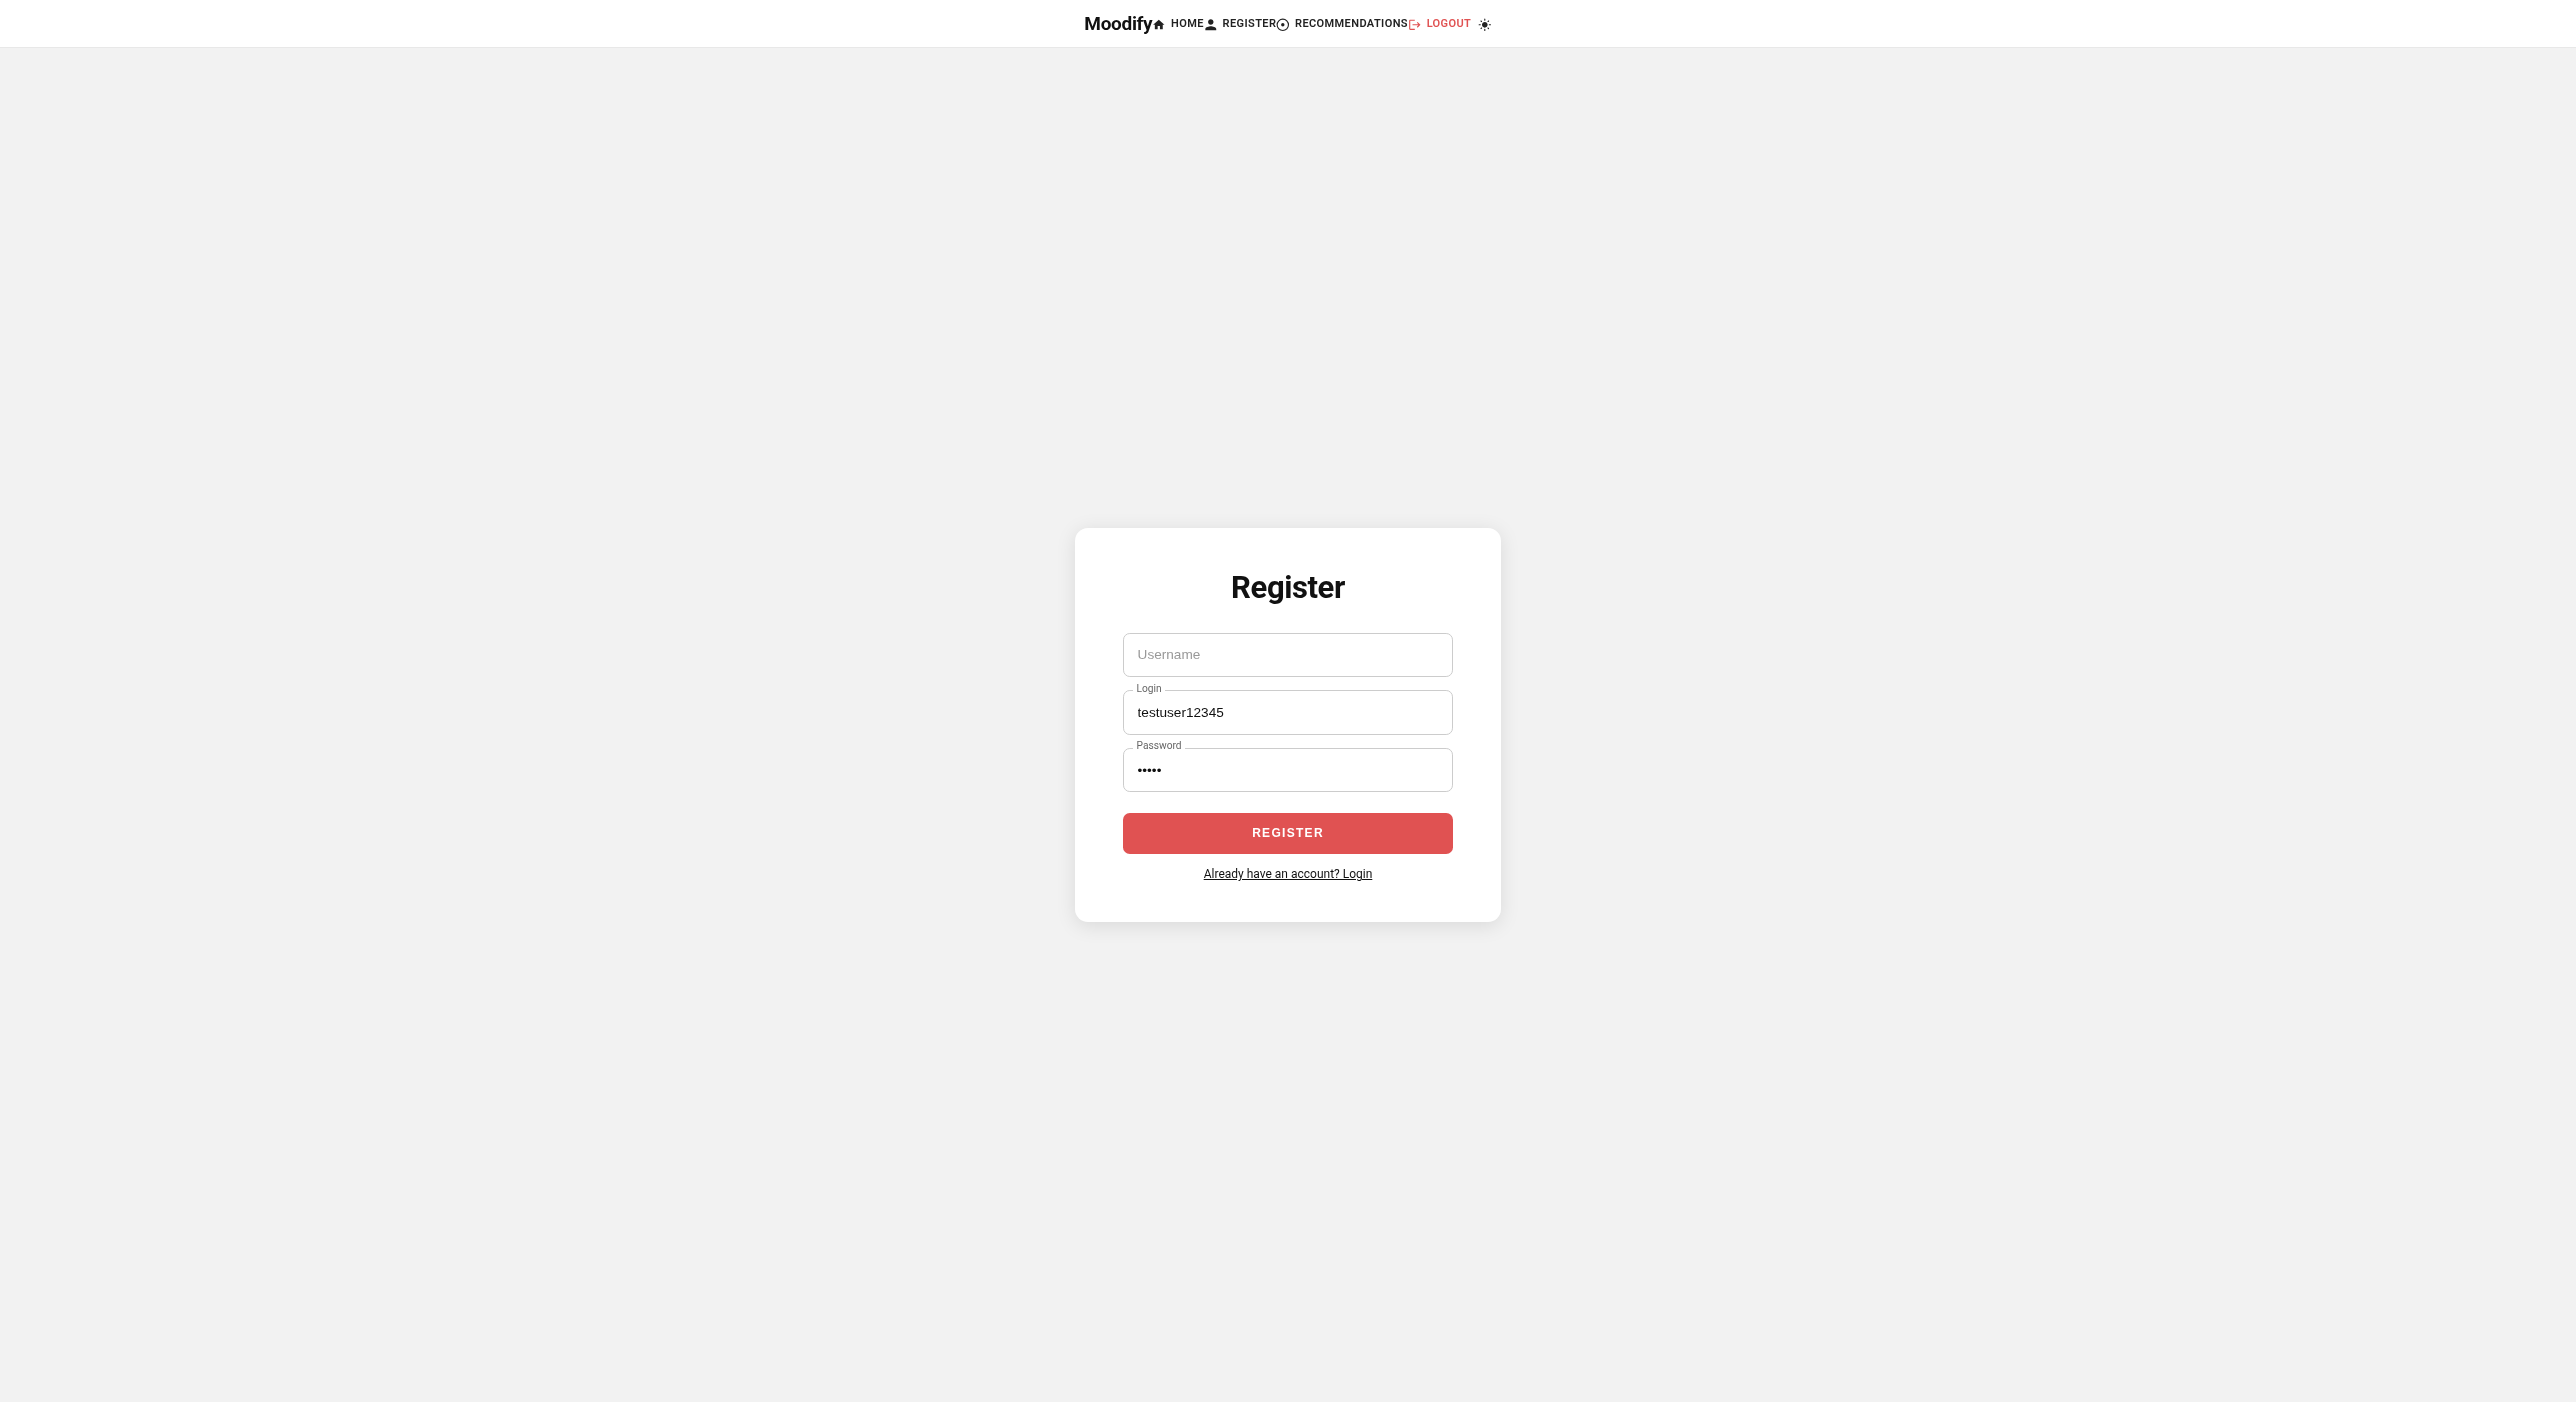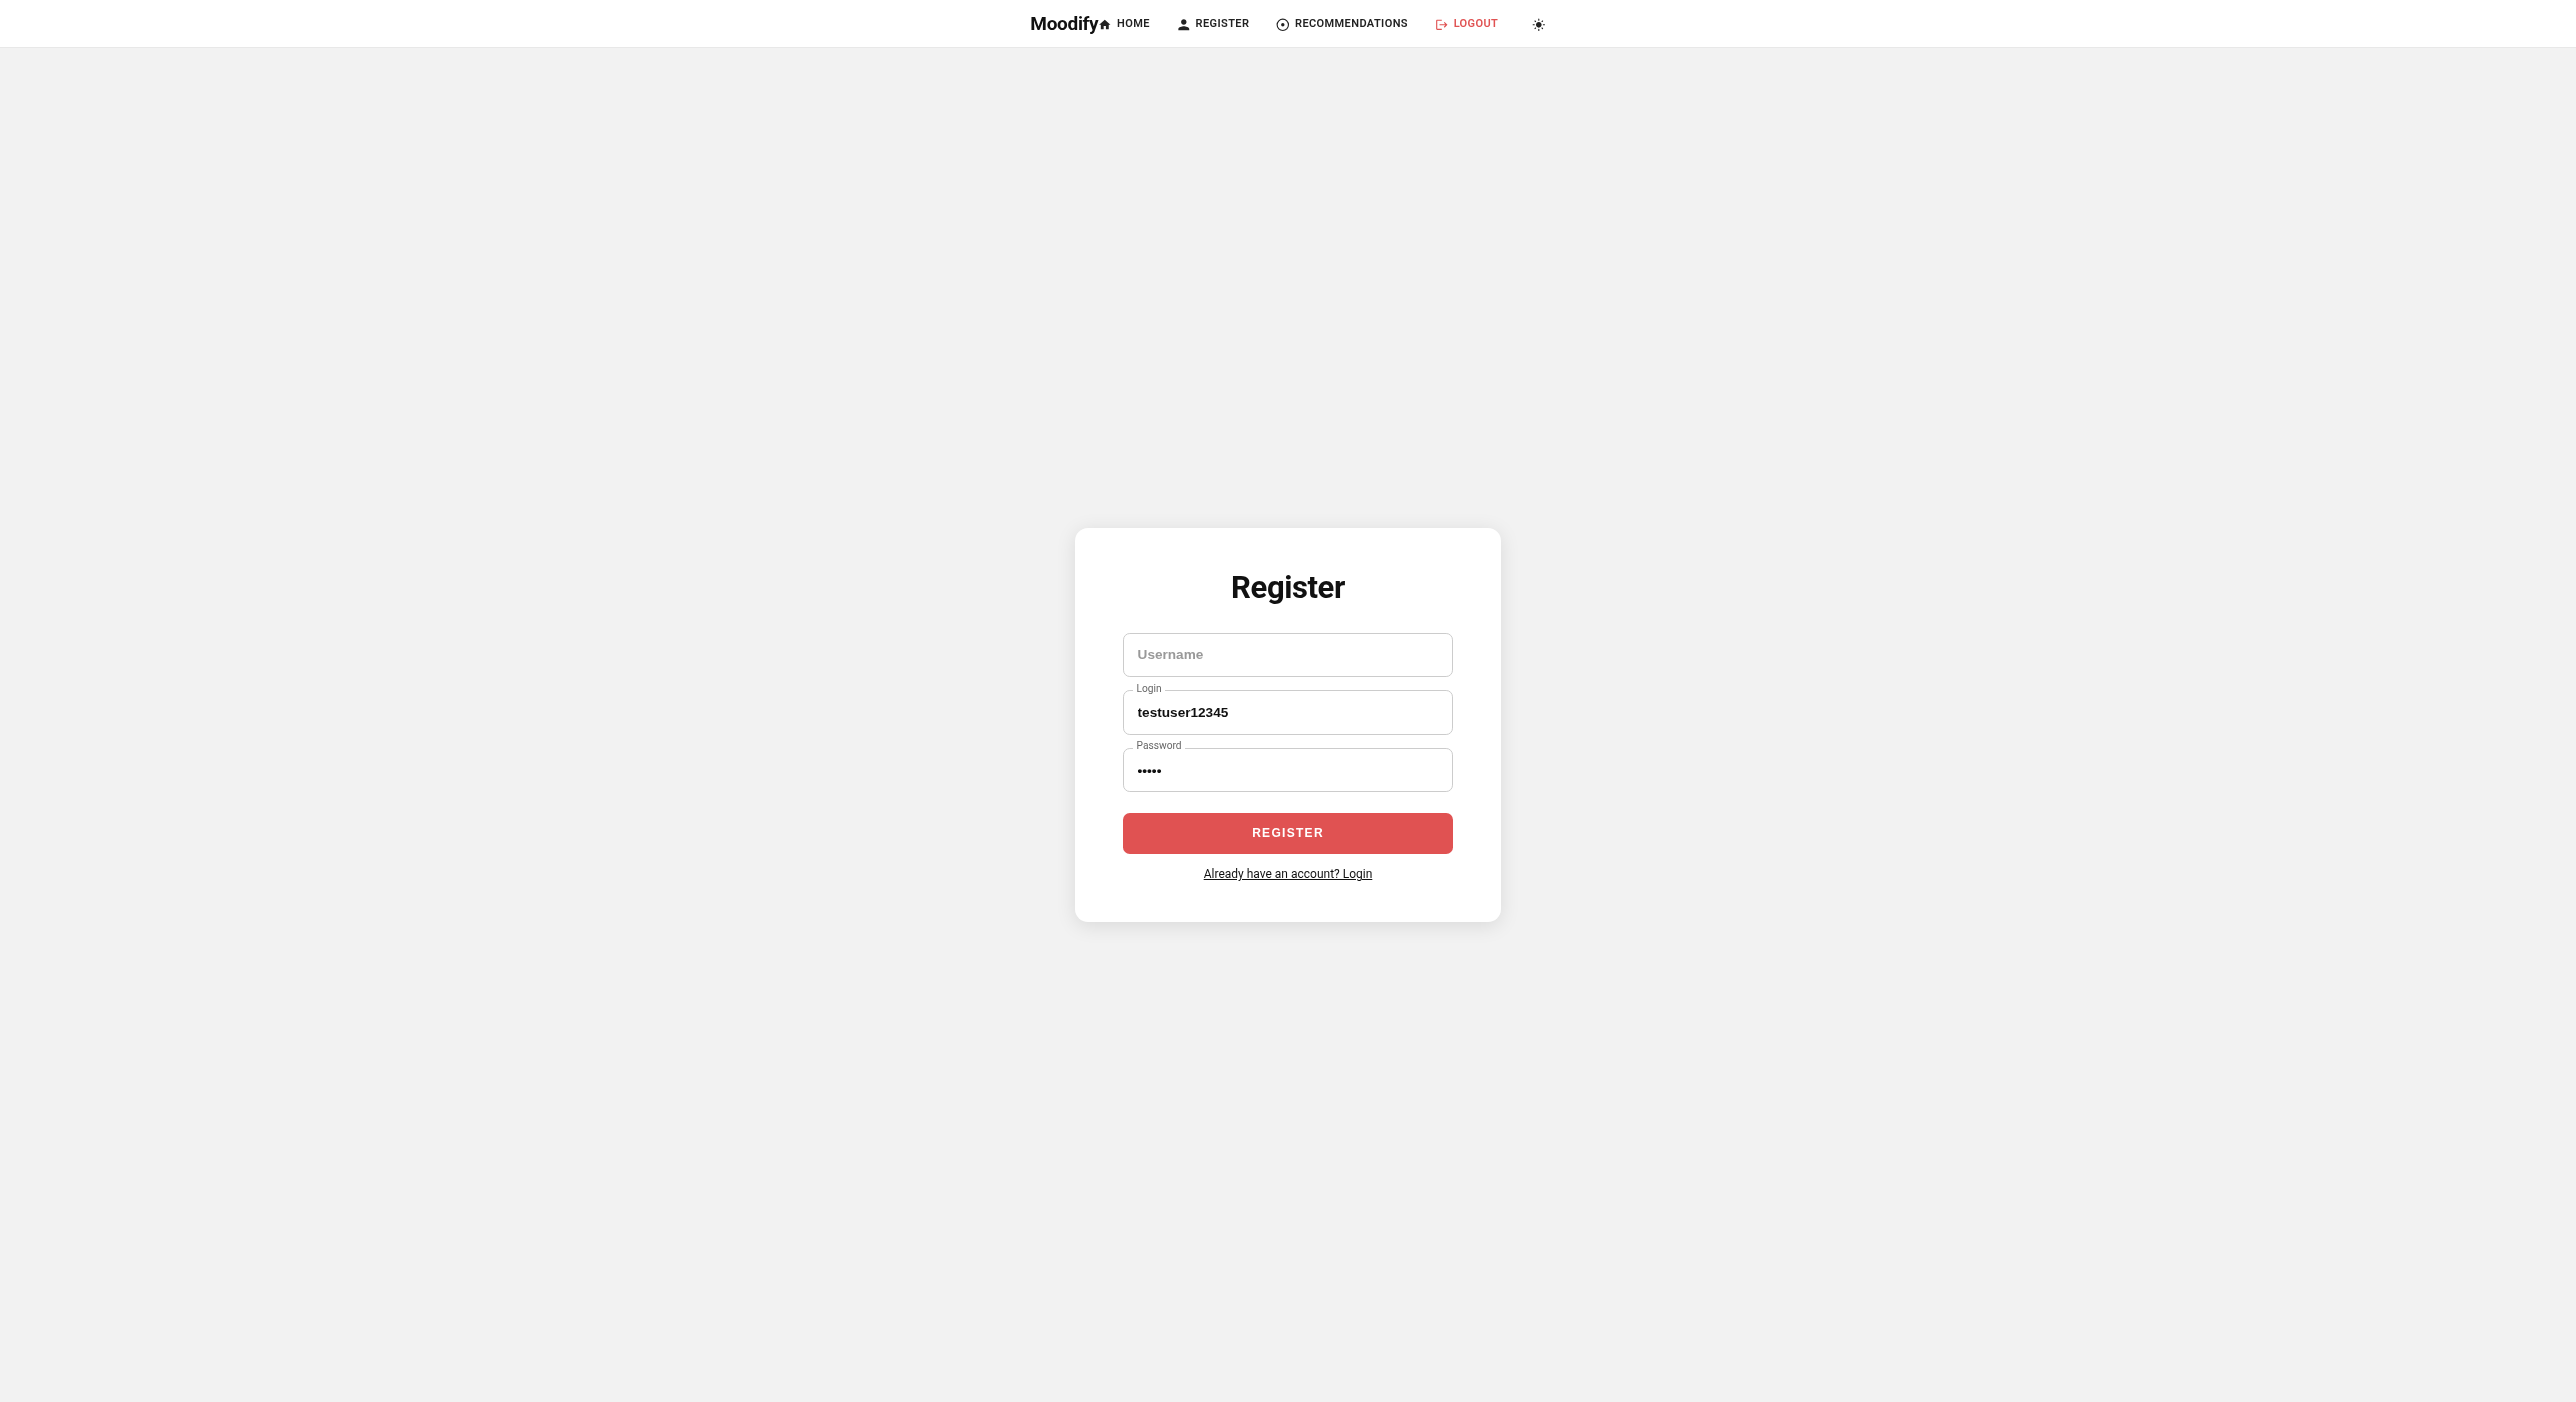--- a/index.html
+++ b/index.html
@@ -28,21 +28,20 @@
     .navbar-brand {
       font-size: 19px;
       font-weight: 700;
       color: #111111;
       letter-spacing: -0.3px;
     }
 
     .navbar-links {
       display: flex;
       align-items: center;
-      gap: 27px;
     }
 
     .nav-link {
       display: flex;
       align-items: center;
       gap: 5.1px;
       font-size: 11px;
       font-weight: 600;
       color: #222222;
       text-decoration: none;
@@ -116,21 +115,20 @@
     .form-input {
       width: 100%;
       padding: 13.6px 13.6px;
       font-size: 13.6px;
       color: #111111;
       border: 1.3px solid #cccccc;
       border-radius: 6.8px;
       outline: none;
       background: #ffffff;
       transition: border-color 0.2s;
-      font-weight: bold;
     }
 
     .form-input::placeholder {
       color: #999999;
     }
 
     .register-btn {
       width: 100%;
       padding: 13.6px;
       background-color: #e05252;

